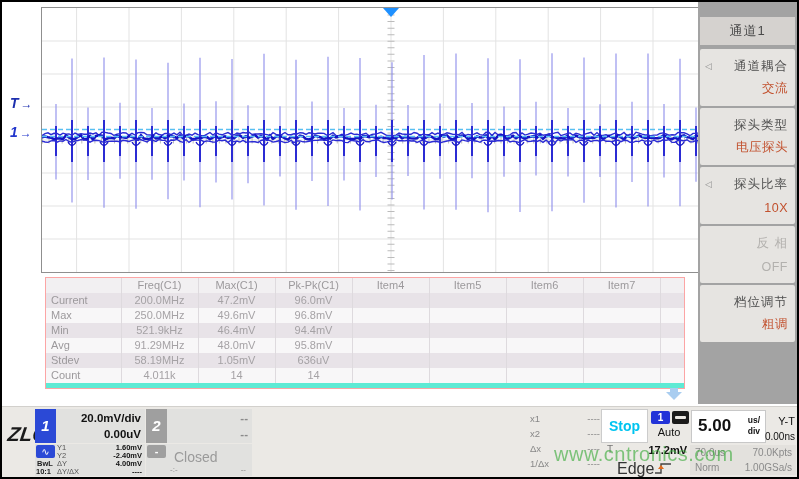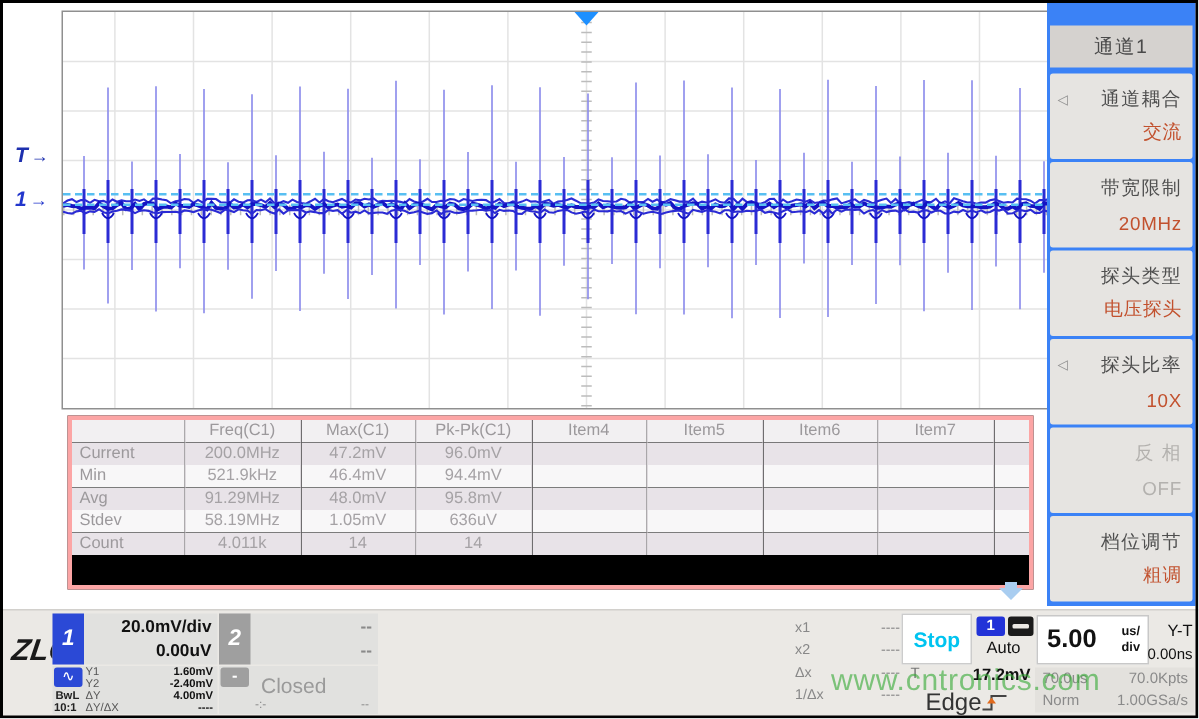--- a/index.html
+++ b/index.html
@@ -10,34 +10,34 @@
 
   
   #plot{left:41px;top:7px;width:658px;height:264px;border:1px solid #8f8f8f;background:#fff;}
   #trig-pos{left:341px;top:0;width:0;height:0;border-left:8px solid transparent;border-right:8px solid transparent;border-top:9px solid #1e90ff;}
   .gutter-marker{left:10px;color:#1d2fae;font-weight:bold;font-style:italic;font-size:14px;line-height:14px;}
   .gutter-marker .arr{font-style:normal;font-size:12px;margin-left:2px;}
   #marker-t{top:96px;}
   #marker-1{top:125px;color:#2236cc;}
 
   
-  #table-wrap{left:45px;top:277px;width:638px;height:110px;overflow:hidden;border:3px solid #fca5a5;background:#000000;}
+  #table-wrap{left:45px;top:277px;width:638px;height:110px;overflow:hidden;border:1px solid #fca5a5;background:#5eead4;}
   #meas-table{border-collapse:collapse;table-layout:fixed;width:691px;font-size:11px;}
   #meas-table th,#meas-table td{height:15px;line-height:15px;padding:0 2px;overflow:hidden;white-space:nowrap;border-left:1px solid #dedade;font-weight:normal;}
   #meas-table th:first-child,#meas-table td:first-child{border-left:none;}
   #meas-table col.c0{width:75px;} #meas-table col.cn{width:77px;}
   #meas-table thead th{background:#f2f0f2;color:#9c999c;text-align:center;}
   #meas-table td{color:#a5a2a5;text-align:center;}
   #meas-table td.rowlabel{text-align:left;padding-left:5px;color:#9c999c;}
   #meas-table tbody tr:nth-child(odd) td{background:#e8e3e8;}
   #meas-table tbody tr:nth-child(even) td{background:#f8f7f8;}
   #scroll-arrow{left:664px;top:388px;}
 
   
-  #sidebar{left:698px;top:0;width:99px;height:404px;background:#3b82f6;}
+  #sidebar{left:698px;top:0;width:99px;height:404px;background:#a3a3a3;}
   #sb-title{position:absolute;left:2px;top:17px;width:95px;height:28px;line-height:28px;background:#d5d2cf;color:#4a4a4a;font-size:13px;text-align:center;letter-spacing:1px;}
   #sb-items{position:absolute;left:2px;top:47px;width:95px;}
   .sb-item{position:relative;height:57px;margin-top:2px;background:#e6e4e1;border-radius:2px;}
   .sb-item .lbl{position:absolute;top:9px;right:7px;font-size:12.5px;color:#4f4f4f;letter-spacing:1px;}
   .sb-item .val{position:absolute;bottom:9px;right:7px;font-size:12.5px;color:#c2512e;letter-spacing:.5px;}
   .sb-item .larr{position:absolute;left:5px;top:12px;font-size:9px;color:#909090;}
   .sb-item.disabled .lbl,.sb-item.disabled .val{color:#b3b1ae;}
 
   
   #bottombar{left:0;top:406px;width:799px;height:71px;background:#ebe9e5;border-top:1px solid #d2d0cc;}
@@ -264,20 +264,31 @@
             <td>200.0MHz</td>
             <td>47.2mV</td>
             <td>96.0mV</td>
             <td></td>
             <td></td>
             <td></td>
             <td></td>
             <td></td>
           </tr>
           <tr>
+            <td class="rowlabel">Max</td>
+            <td>250.0MHz</td>
+            <td>49.6mV</td>
+            <td>96.8mV</td>
+            <td></td>
+            <td></td>
+            <td></td>
+            <td></td>
+            <td></td>
+          </tr>
+          <tr>
             <td class="rowlabel">Min</td>
             <td>521.9kHz</td>
             <td>46.4mV</td>
             <td>94.4mV</td>
             <td></td>
             <td></td>
             <td></td>
             <td></td>
             <td></td>
           </tr>
@@ -321,24 +332,20 @@
     <path d="M6,0 h8 v4 h4 l-8,8 -8,-8 h4 z" fill="#a9cdf0"></path>
   </svg>
 
   <div class="abs" id="sidebar">
     <div id="sb-title">通道1</div>
     <div id="sb-items">
         <div class="sb-item">
           <span class="larr">◁</span>
           <div class="lbl">通道耦合</div>
           <div class="val">交流</div>
-        </div>
-        <div class="sb-item">
-          <div class="lbl">带宽限制</div>
-          <div class="val">20MHz</div>
         </div>
         <div class="sb-item">
           <div class="lbl">探头类型</div>
           <div class="val">电压探头</div>
         </div>
         <div class="sb-item">
           <span class="larr">◁</span>
           <div class="lbl">探头比率</div>
           <div class="val">10X</div>
         </div>

